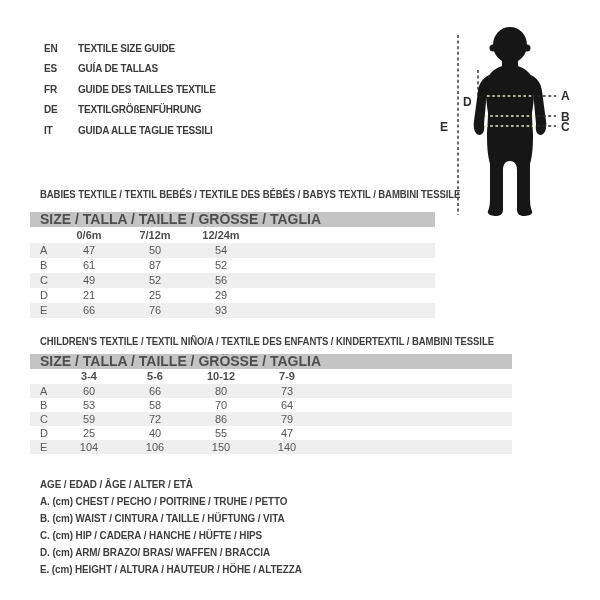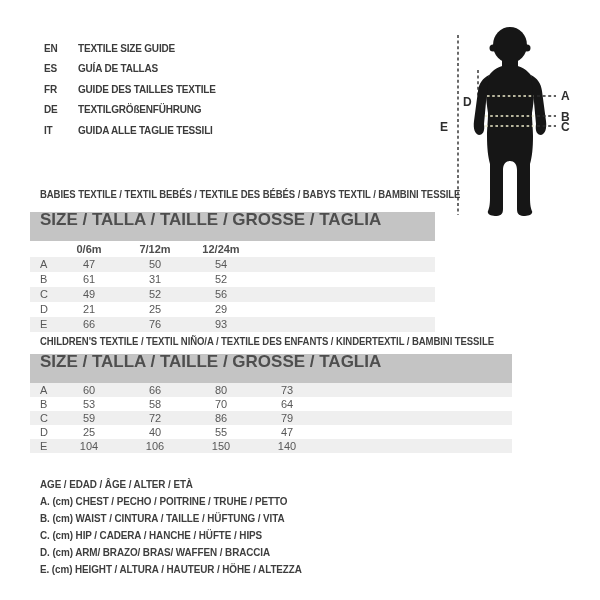--- a/index.html
+++ b/index.html
@@ -26,22 +26,22 @@
     white-space: nowrap; transform: scaleX(0.83); transform-origin: 0 0; letter-spacing: -0.1px;
   }
   .babies-title { top: 188px; }
   .children-title { top: 335px; }
 
   
   .table { position: absolute; left: 30px; font-size: 11px; color: #585858; }
   .table.babies { top: 212px; width: 405px; }
   .table.children { top: 354px; width: 482px; }
   .size-bar {
-    height: 29px; line-height: 15px; background: #c4c4c4; color: #4e4e4e;
-    font-weight: bold; font-size: 17px; padding-left: 10px; box-sizing: border-box;
+    height: 15px; line-height: 15px; background: #c4c4c4; color: #4e4e4e;
+    font-weight: bold; font-size: 14px; padding-left: 10px; box-sizing: border-box;
     white-space: nowrap; overflow: hidden;
   }
   .row { display: flex; height: 15px; line-height: 15px; }
   .table.children .row { height: 14px; line-height: 14px; }
   .header-row { height: 16px; line-height: 16px; color: #4e4e4e; font-weight: bold; background: #ffffff; align-items: center; }
   .table.children .header-row { height: 15px; line-height: 15px; }
   .stripe { background: #efefef; }
   .c { width: 66px; text-align: center; }
   .letter { width: 26px; text-align: left; padding-left: 10px; box-sizing: border-box; }
 
@@ -146,21 +146,21 @@
     </div>
     <div class="row stripe">
       <span class="letter">A</span>
       <span class="c">47</span>
       <span class="c">50</span>
       <span class="c">54</span>
     </div>
     <div class="row">
       <span class="letter">B</span>
       <span class="c">61</span>
-      <span class="c">31</span>
+      <span class="c">87</span>
       <span class="c">52</span>
     </div>
     <div class="row stripe">
       <span class="letter">C</span>
       <span class="c">49</span>
       <span class="c">52</span>
       <span class="c">56</span>
     </div>
     <div class="row">
       <span class="letter">D</span>
@@ -173,20 +173,27 @@
       <span class="c">66</span>
       <span class="c">76</span>
       <span class="c">93</span>
     </div>
   </div>
 
   <div class="section-title children-title">CHILDREN'S TEXTILE / TEXTIL NIÑO/A / TEXTILE DES ENFANTS / KINDERTEXTIL / BAMBINI TESSILE</div>
 
   <div class="table children">
     <div class="size-bar">SIZE / TALLA / TAILLE / GRÖSSE / TAGLIA</div>
+    <div class="row header-row">
+      <span class="letter"></span>
+      <span class="c">3-4</span>
+      <span class="c">5-6</span>
+      <span class="c">10-12</span>
+      <span class="c">7-9</span>
+    </div>
     <div class="row stripe">
       <span class="letter">A</span>
       <span class="c">60</span>
       <span class="c">66</span>
       <span class="c">80</span>
       <span class="c">73</span>
     </div>
     <div class="row">
       <span class="letter">B</span>
       <span class="c">53</span>

